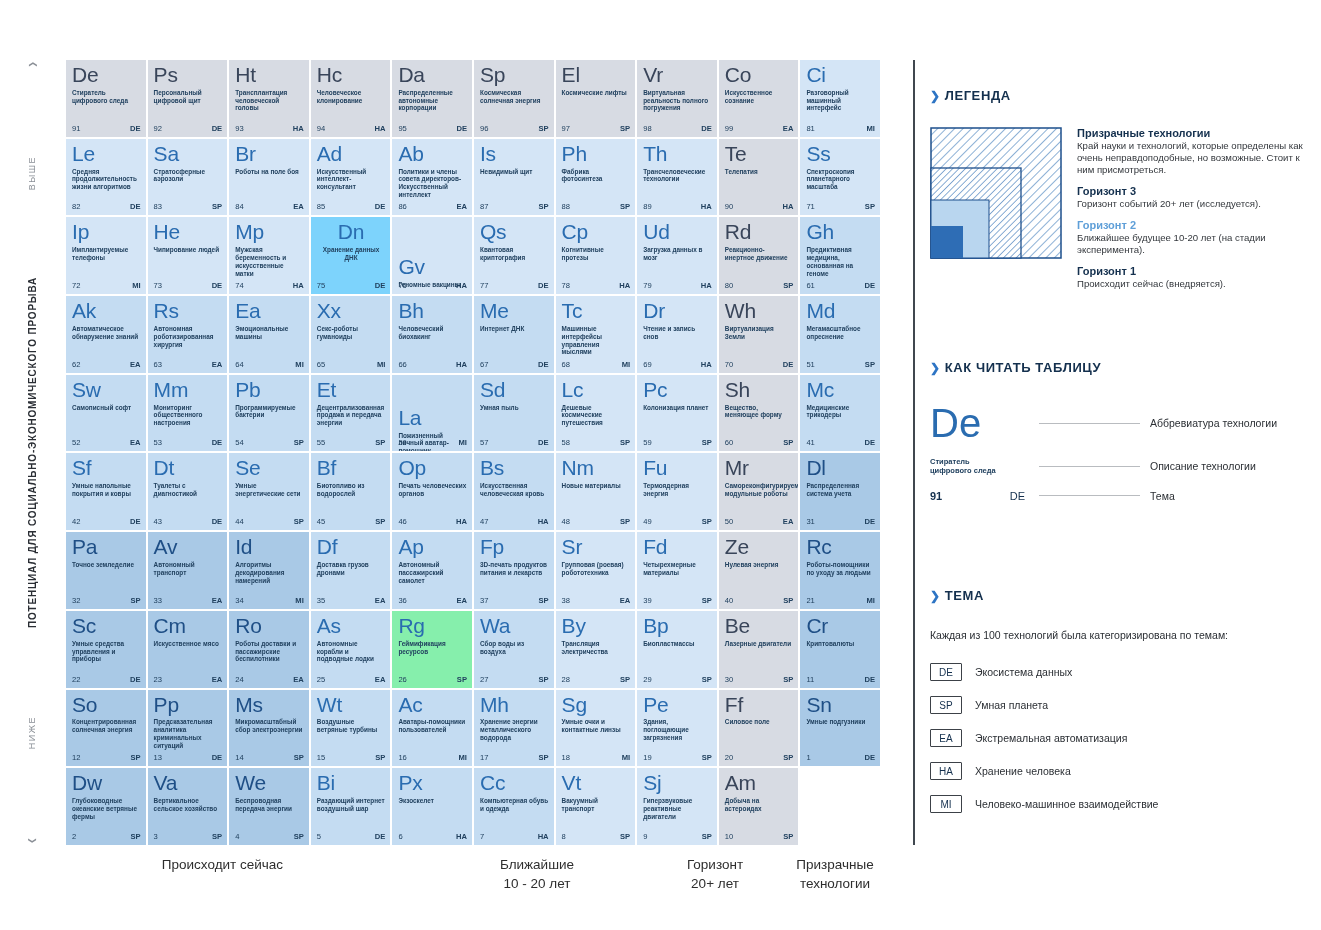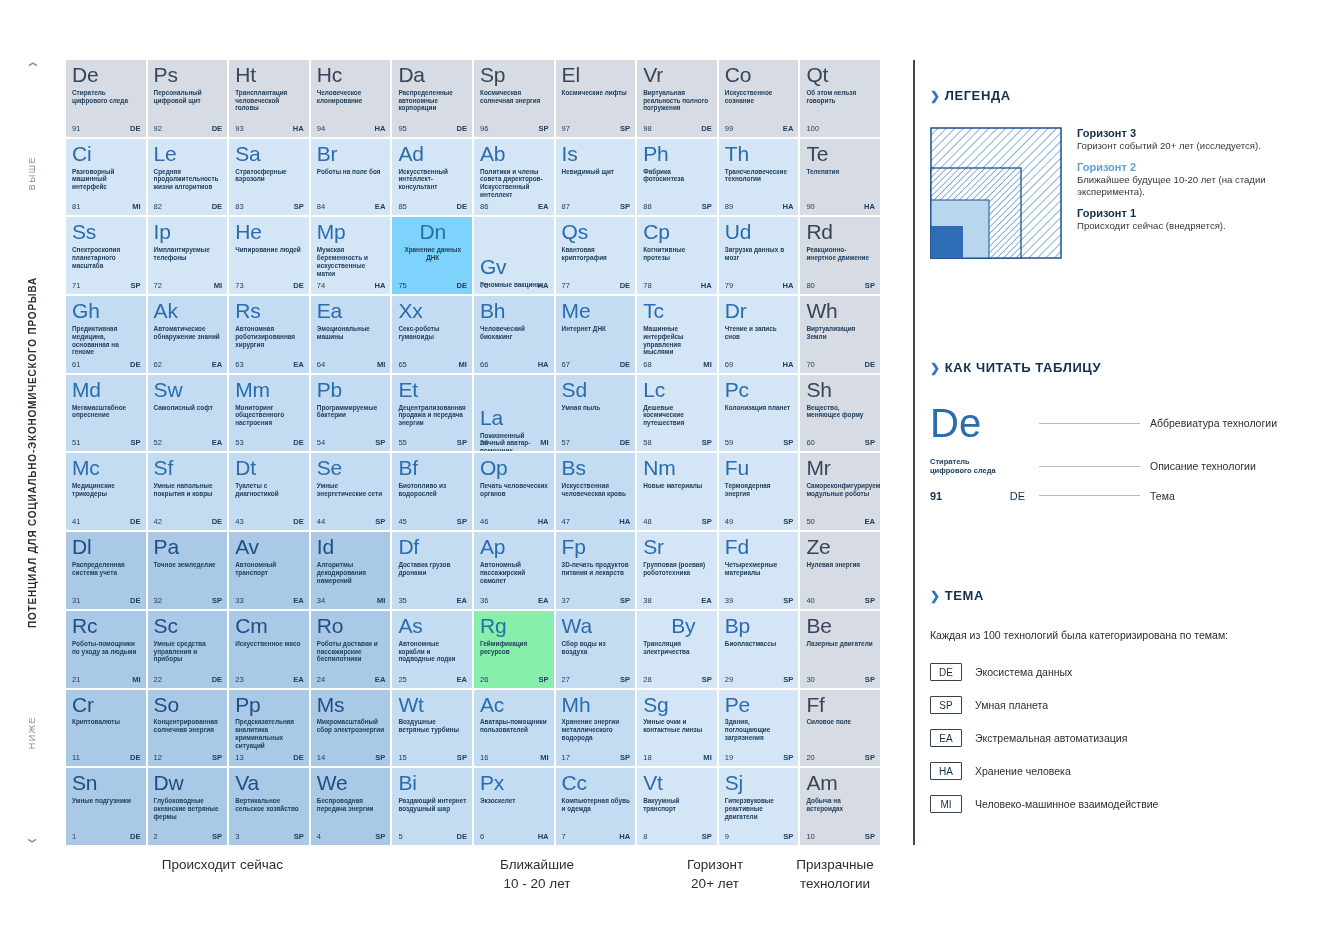--- a/index.html
+++ b/index.html
@@ -163,28 +163,20 @@
         </div>
       </div>
       <div class="cell" style="background: rgb(215, 219, 227);">
         <div class="sym" style="color: rgb(57, 69, 90);">Co</div>
         <div class="desc">Искусственное сознание</div>
         <div class="meta">
           <span class="num">99</span>
           <span class="code">EA</span>
         </div>
       </div>
-      <div class="cell" style="background: rgb(215, 219, 227);">
-        <div class="sym" style="color: rgb(57, 69, 90);">Qt</div>
-        <div class="desc">Об этом нельзя говорить</div>
-        <div class="meta">
-          <span class="num">100</span>
-          <span class="code"></span>
-        </div>
-      </div>
       <div class="cell" style="background: rgb(212, 229, 246);">
         <div class="sym" style="color: rgb(42, 108, 176);">Ci</div>
         <div class="desc">Разговорный машинный интерфейс</div>
         <div class="meta">
           <span class="num">81</span>
           <span class="code">MI</span>
         </div>
       </div>
       <div class="cell" style="background: rgb(212, 229, 246);">
         <div class="sym" style="color: rgb(42, 108, 176);">Le</div>
@@ -708,21 +700,21 @@
       </div>
       <div class="cell" style="background: rgb(196, 220, 242);">
         <div class="sym" style="color: rgb(42, 108, 176);">Wa</div>
         <div class="desc">Сбор воды из воздуха</div>
         <div class="meta">
           <span class="num">27</span>
           <span class="code">SP</span>
         </div>
       </div>
       <div class="cell" style="background: rgb(212, 229, 246);">
-        <div class="sym" style="color: rgb(42, 108, 176); margin-left: 28px;">By</div>
+        <div class="sym" style="color: rgb(42, 108, 176);">By</div>
         <div class="desc">Трансляция электричества</div>
         <div class="meta">
           <span class="num">28</span>
           <span class="code">SP</span>
         </div>
       </div>
       <div class="cell" style="background: rgb(212, 229, 246);">
         <div class="sym" style="color: rgb(42, 108, 176);">Bp</div>
         <div class="desc">Биопластмассы</div>
         <div class="meta">
@@ -938,20 +930,24 @@
             </pattern>
           </defs>
           <rect x="1" y="1" width="130" height="130" fill="url(#hatchGhost)" stroke="#1d4f8c" stroke-width="1.5"></rect>
           <rect x="1" y="41" width="90" height="90" fill="#ffffff"></rect>
           <rect x="1" y="41" width="90" height="90" fill="url(#hatchH3)" stroke="#1d4f8c" stroke-width="1.3"></rect>
           <rect x="1" y="73" width="58" height="58" fill="#b9d6ef" stroke="#1d4f8c" stroke-width="1"></rect>
           <rect x="1" y="99" width="32" height="32" fill="#2e6db5"></rect>
         </svg>
         <div class="legend-items">
           <div class="li">
+            <div class="li-t">Призрачные технологии</div>
+            <div class="li-d">Край науки и технологий, которые определены как очень неправдоподобные, но возможные. Стоит к ним присмотреться.</div>
+          </div>
+          <div class="li">
             <div class="li-t">Горизонт 3</div>
             <div class="li-d">Горизонт событий 20+ лет (исследуется).</div>
           </div>
           <div class="li">
             <div class="li-t lt2">Горизонт 2</div>
             <div class="li-d">Ближайшее будущее 10-20 лет (на стадии эксперимента).</div>
           </div>
           <div class="li">
             <div class="li-t">Горизонт 1</div>
             <div class="li-d">Происходит сейчас (внедряется).</div>

